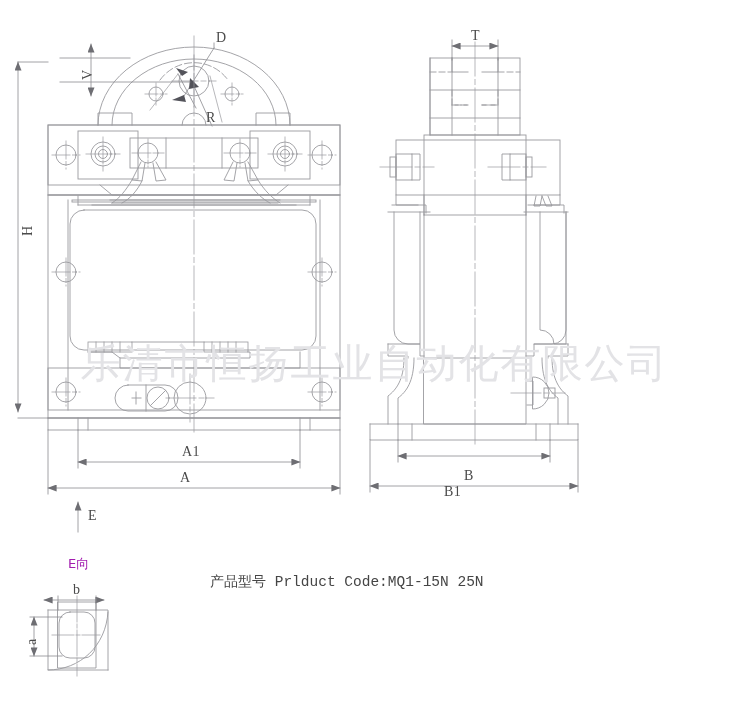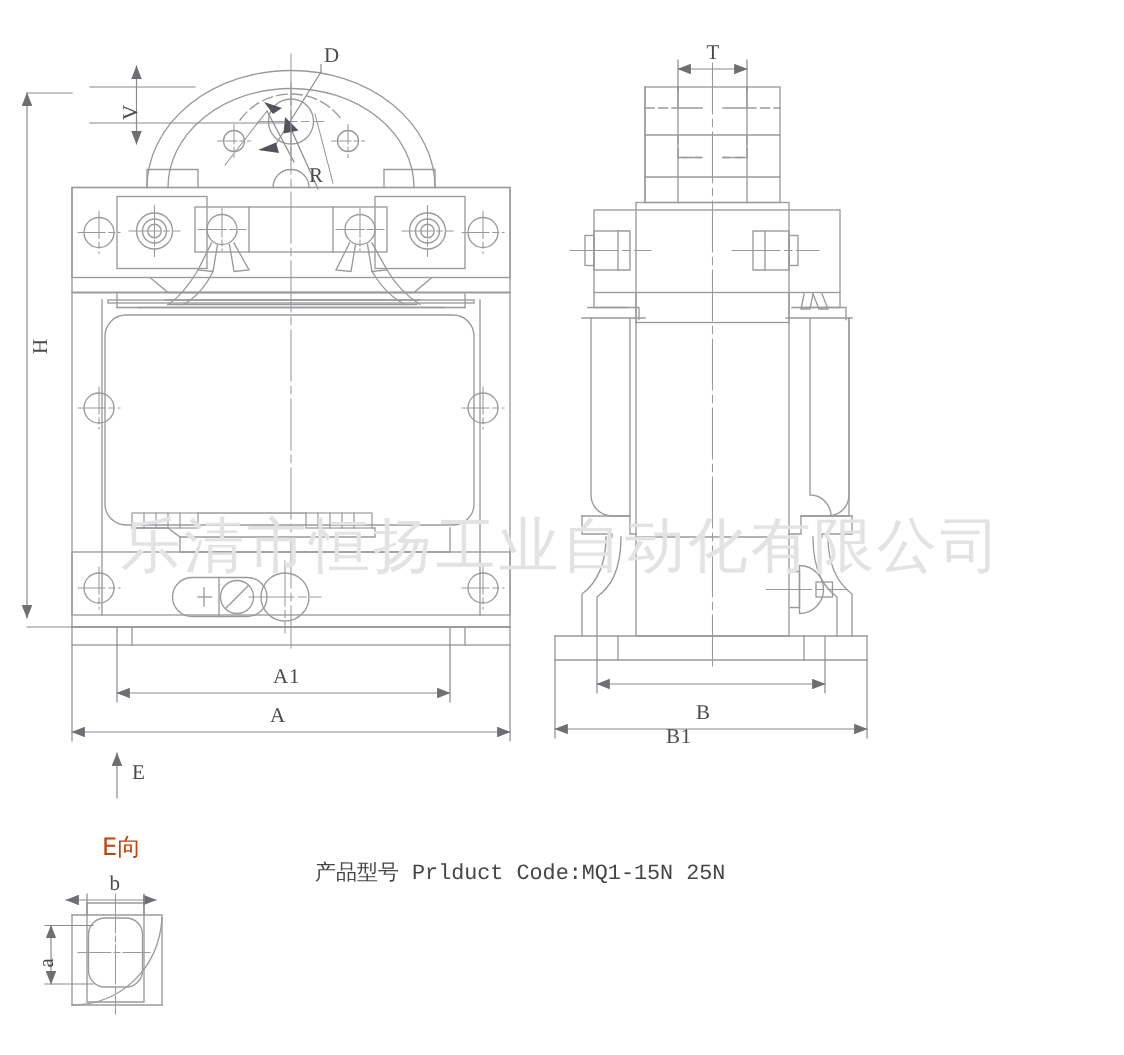--- a/index.html
+++ b/index.html
@@ -39,22 +39,22 @@
     font-family:"Liberation Mono",monospace;
     font-size:14.5px;
     color:#454545;
     white-space:nowrap;
     letter-spacing:0px;
   }
   .caption .cn{font-family:"DejaVu Sans",sans-serif;font-size:14px;}
   .viewlabel{
     position:absolute;
     font-family:"DejaVu Sans",sans-serif;
-    font-size:16px;
-    color:#c2410c;
+    font-size:13px;
+    color:#a21caf;
     white-space:nowrap;
   }
 </style>
 </head>
 <body>
 
 <div id="stage">
 
   <svg id="drawing" viewBox="0 0 749 703" xmlns="http://www.w3.org/2000/svg">
     <defs>

